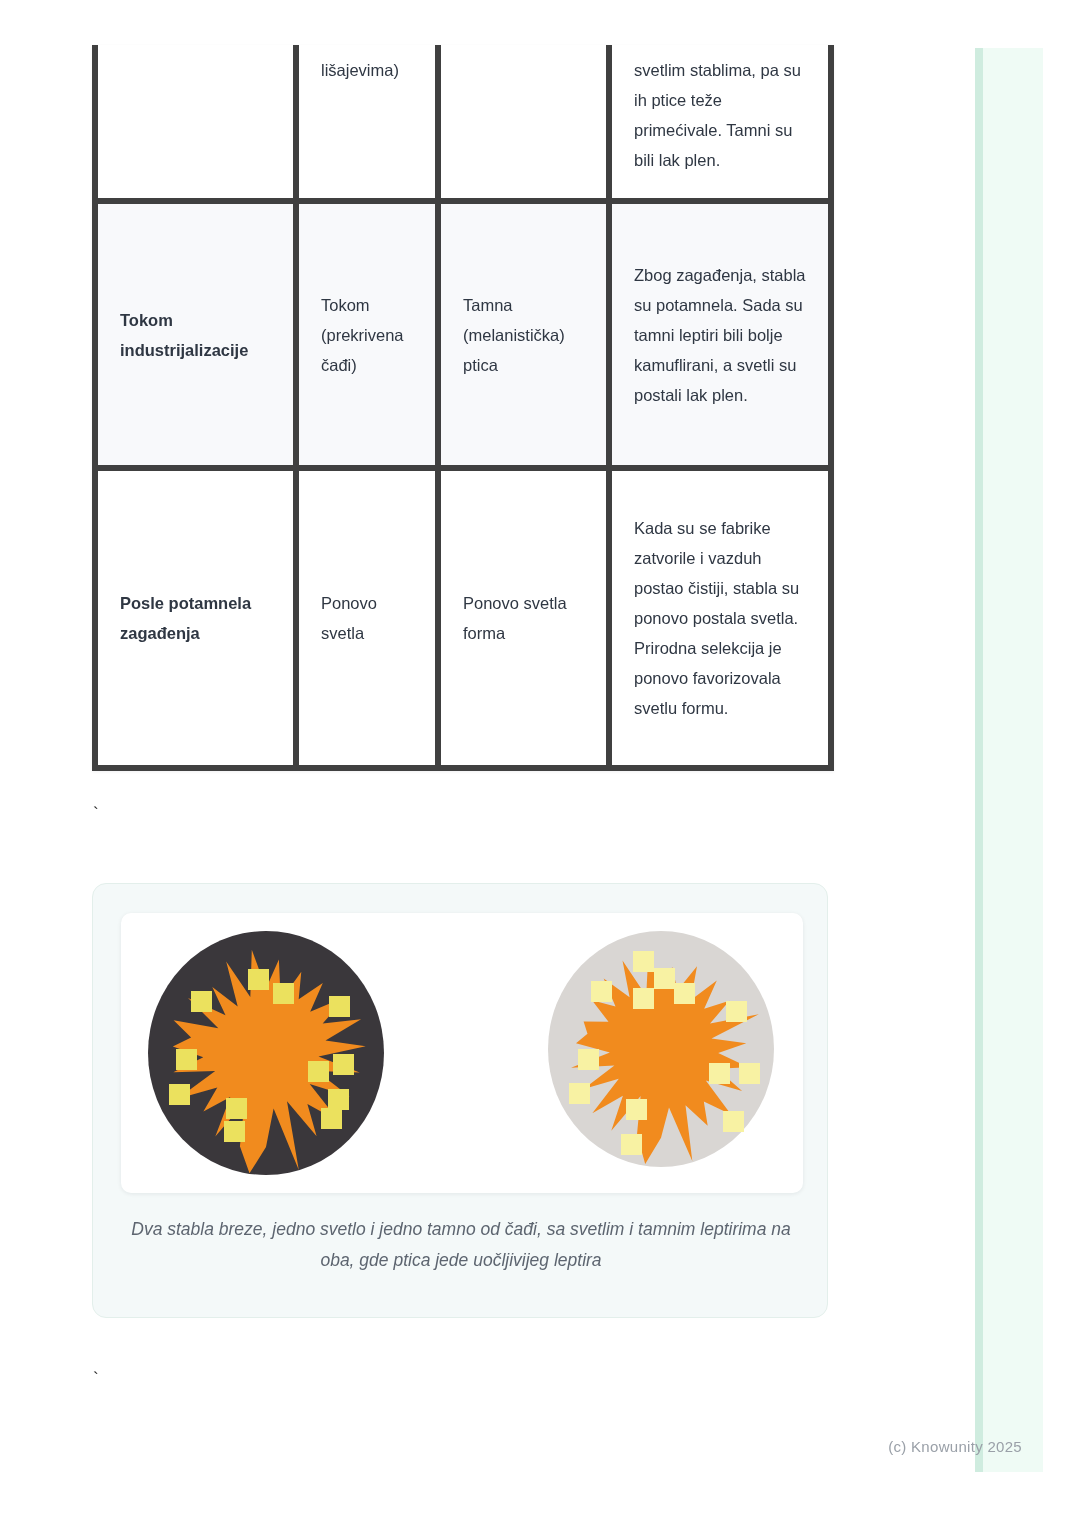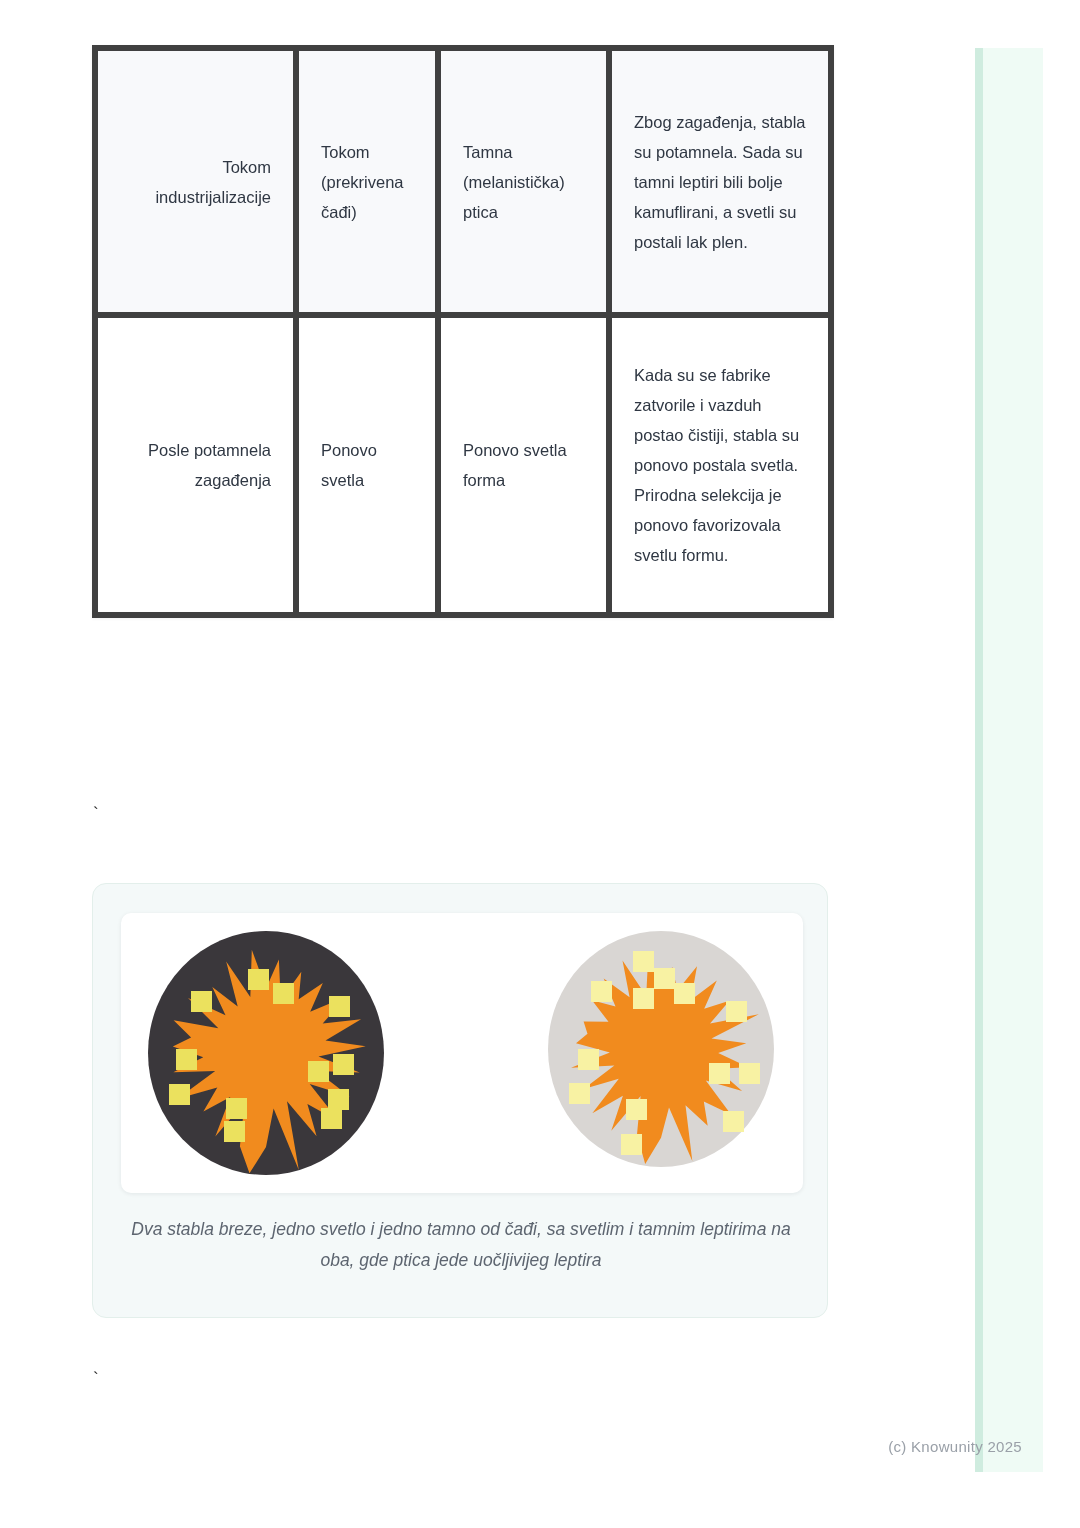--- a/index.html
+++ b/index.html
@@ -16,21 +16,21 @@
     box-shadow:0 1px 3px rgba(17,24,39,.06);
   }
   .doc-table td{
     border:6px solid #404040;
     padding:6px 22px;
     font-size:16.5px;line-height:30px;color:#2f3743;
     vertical-align:middle;overflow:hidden;
   }
   .doc-table tr.row-top td{border-top:none;vertical-align:top;padding-top:10px;}
   .doc-table tr.row-alt{background:#f8f9fb;}
-  .cell-period{font-weight:400;color:#16202e;font-size:17px;text-align:right;}
+  .cell-period{font-weight:700;color:#16202e;font-size:17px;}
   
   .tick-mark{position:absolute;color:#2b2b2b;font-size:17px;line-height:17px;}
   
   .figure-card{
     position:absolute;left:92px;top:883px;width:736px;height:435px;
     border-radius:14px;box-sizing:border-box;
   }
   .figure-inner{
     position:absolute;left:28px;top:29px;width:682px;height:280px;
     background:#ffffff;border-radius:10px;
@@ -58,20 +58,26 @@
   <div class="edge-stripe" style="background: rgb(239, 251, 245); border-left: 8px solid rgb(207, 236, 223);"></div>
 
   <table class="doc-table">
     <colgroup>
       <col style="width:201px">
         <col style="width:142px">
         <col style="width:171px">
         <col style="width:222px">
     </colgroup>
     <tbody>
+      <tr class="row-top" style="height:156px">
+        <td class="cell-period"></td>
+        <td>lišajevima)</td>
+        <td></td>
+        <td>svetlim stablima, pa su ih ptice teže primećivale. Tamni su bili lak plen.</td>
+      </tr>
       <tr class="row-alt" style="height:267px">
         <td class="cell-period">Tokom industrijalizacije</td>
         <td>Tokom (prekrivena čađi)</td>
         <td>Tamna (melanistička) ptica</td>
         <td>Zbog zagađenja, stabla su potamnela. Sada su tamni leptiri bili bolje kamuflirani, a svetli su postali lak plen.</td>
       </tr>
       <tr style="height:300px">
         <td class="cell-period">Posle potamnela zagađenja</td>
         <td>Ponovo svetla</td>
         <td>Ponovo svetla forma</td>

